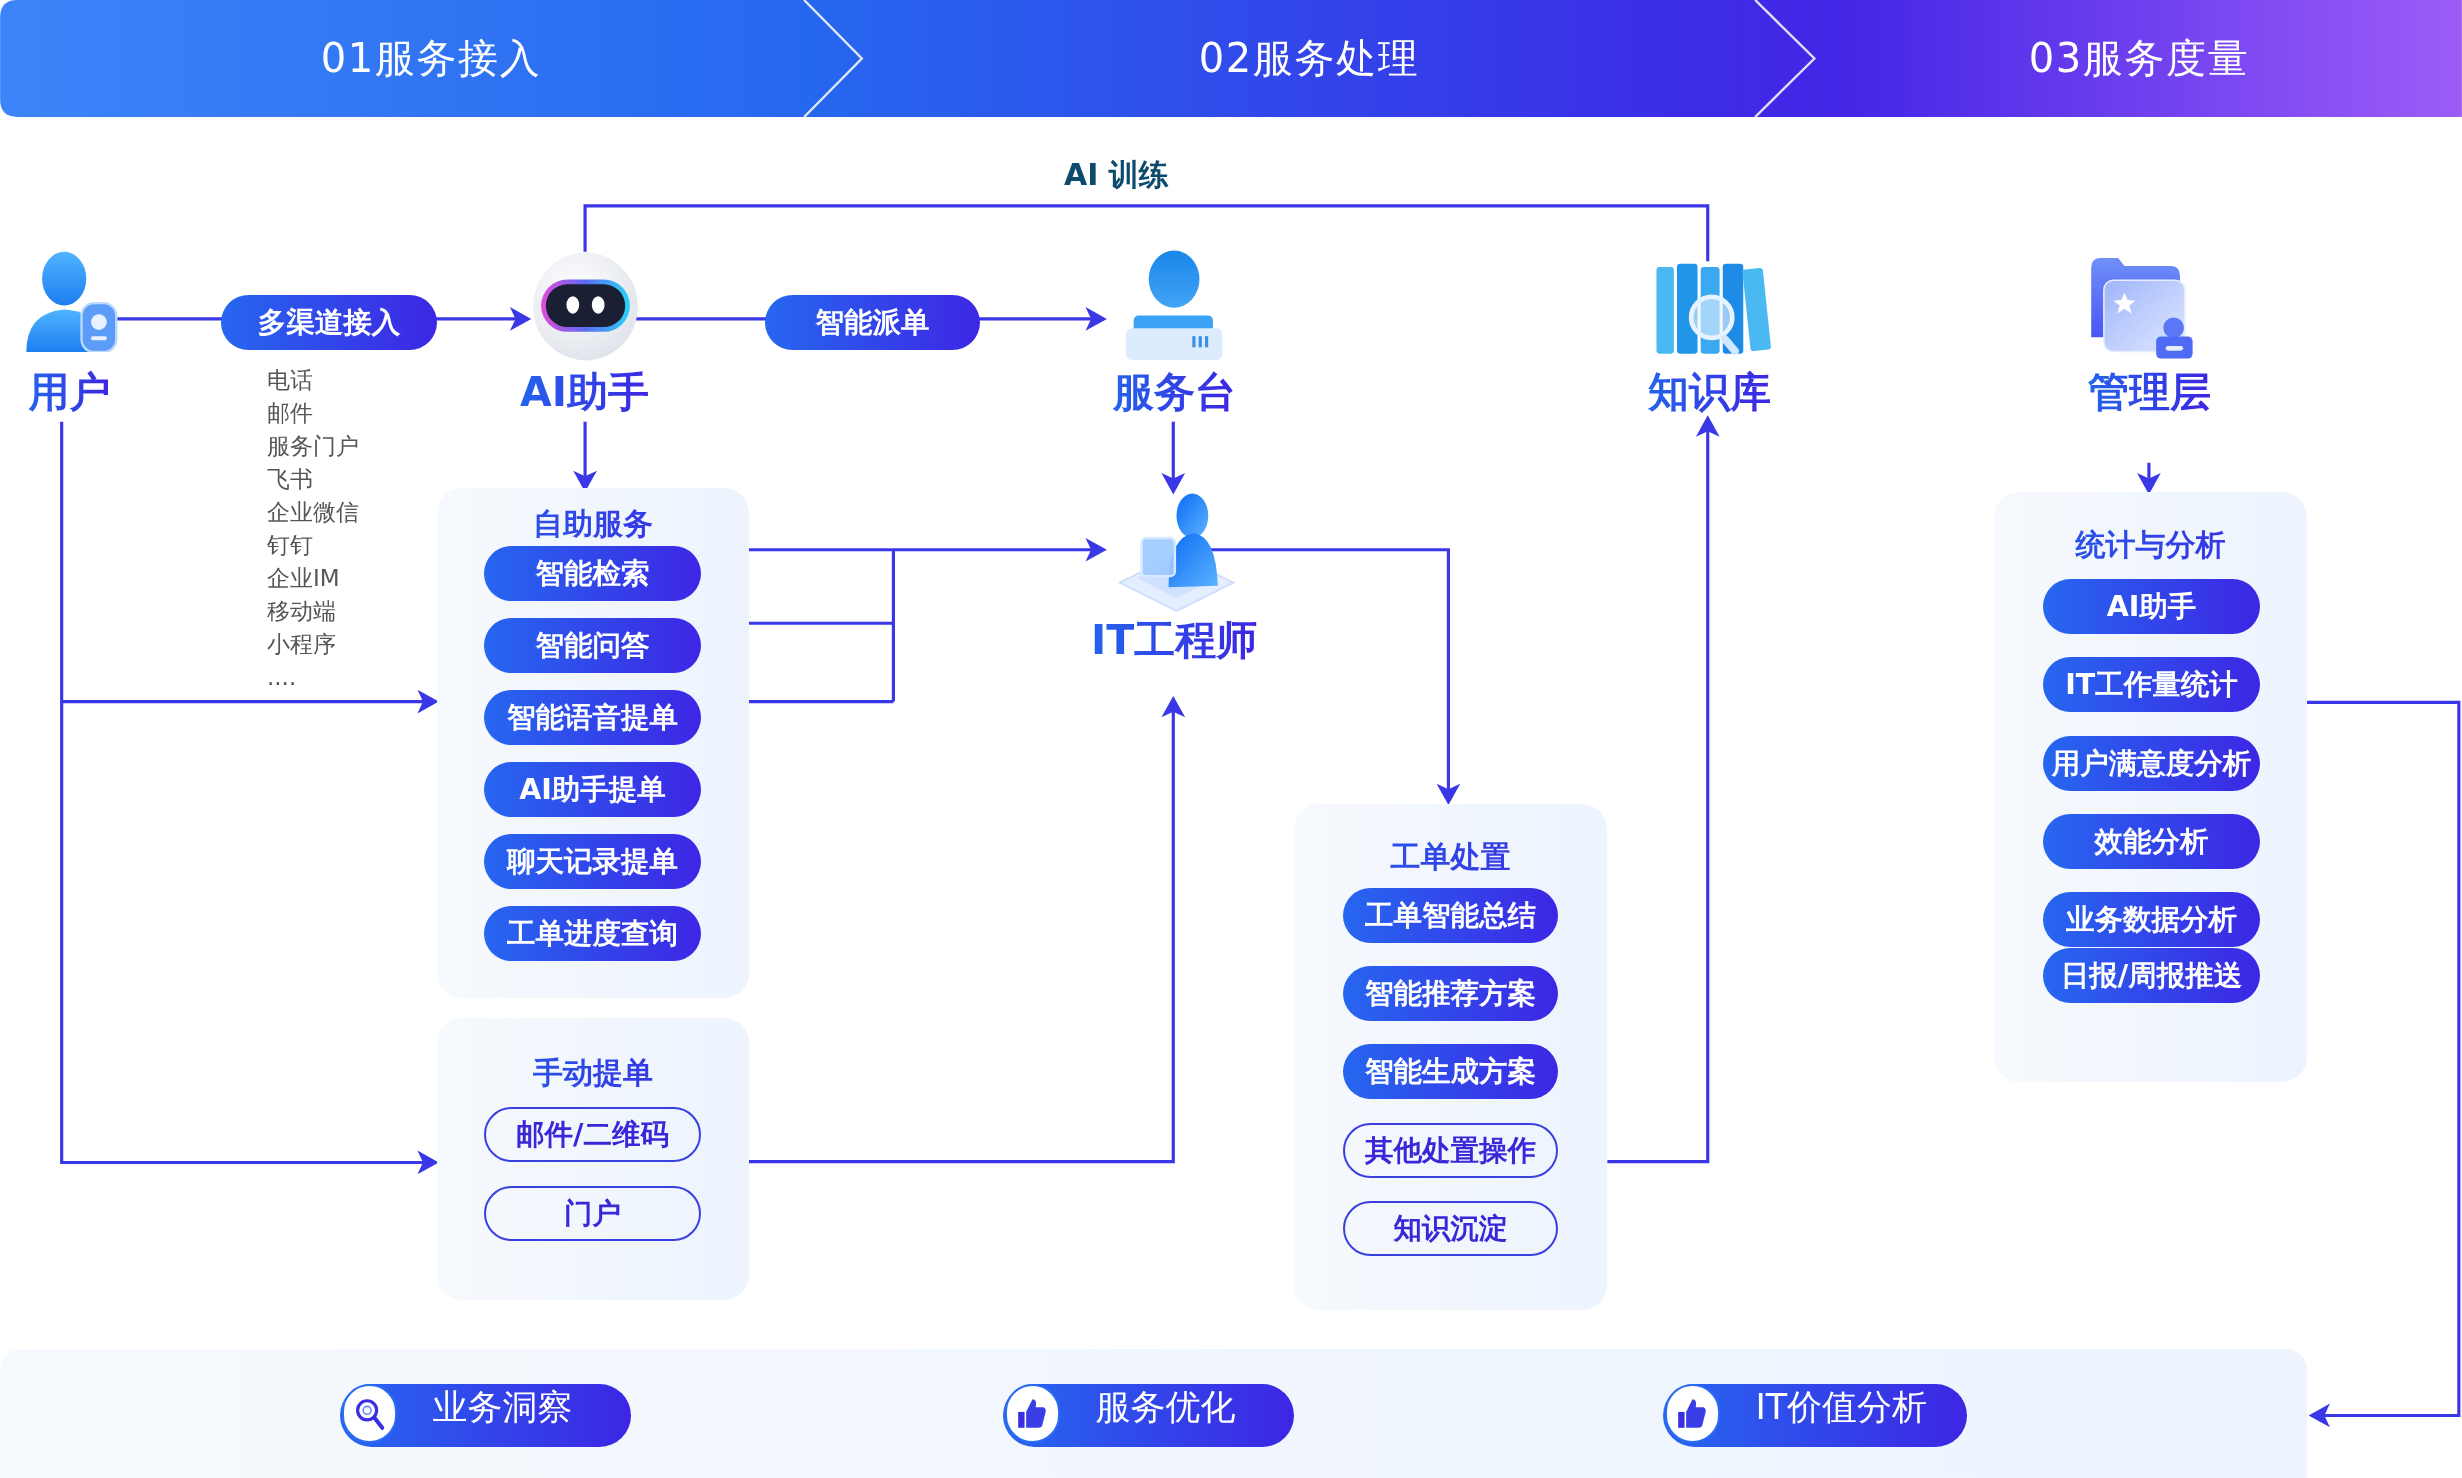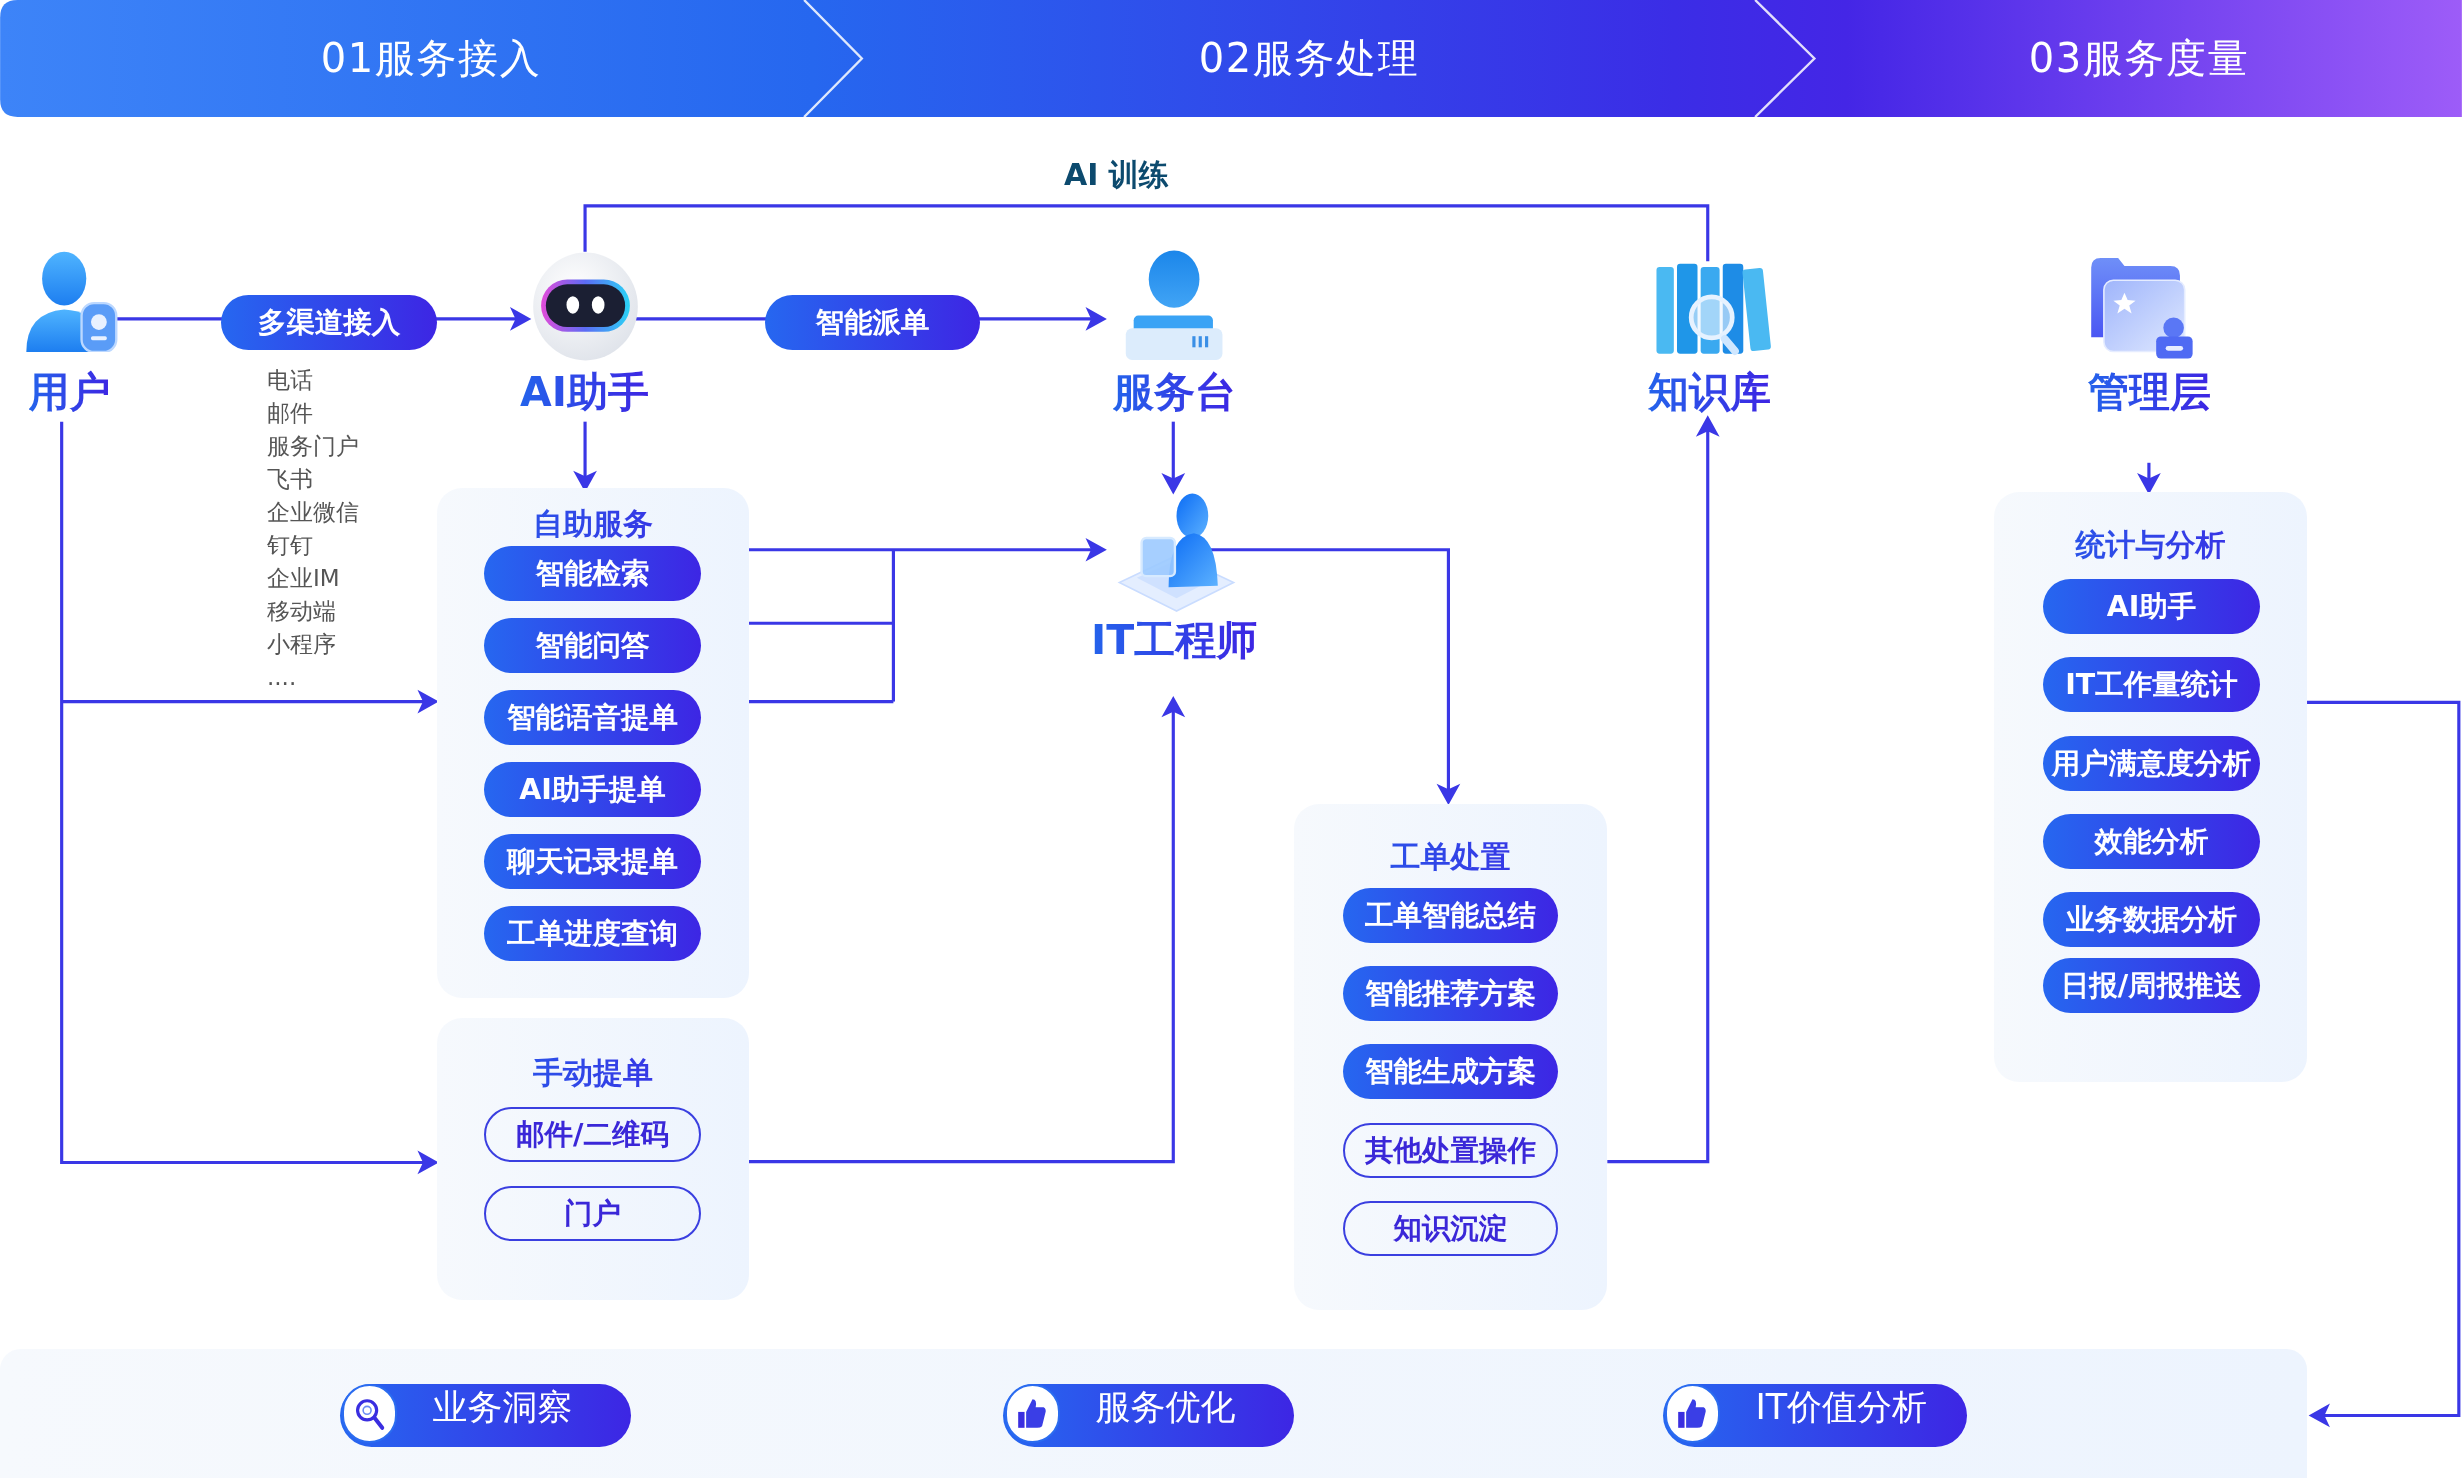--- a/index.html
+++ b/index.html
@@ -246,21 +246,21 @@
   <div class="pill outline" style="left:49px;top:397px;width:215px;">知识沉淀</div>
 </div>
 
 <div class="panel" style="left:1994px;top:492px;width:313px;height:590px;">
   <div class="panel-title" style="top:33px;">统计与分析</div>
   <div class="pill" style="left:49px;top:87px;width:217px;">AI助手</div>
   <div class="pill" style="left:49px;top:165px;width:217px;">IT工作量统计</div>
   <div class="pill" style="left:49px;top:244px;width:217px;">用户满意度分析</div>
   <div class="pill" style="left:49px;top:322px;width:217px;">效能分析</div>
   <div class="pill" style="left:49px;top:400px;width:217px;">业务数据分析</div>
-  <div class="pill" style="left:49px;top:466px;width:217px;">日报/周报推送</div>
+  <div class="pill" style="left:49px;top:456px;width:217px;">日报/周报推送</div>
 </div>
 
 <div class="bottom-bar"></div>
 
 <div class="bpill" style="left:340px;width:291px;">
   <span class="bicon">
     <svg width="35" height="35" viewBox="0 0 44 44">
         <circle cx="19" cy="18" r="12" fill="none" stroke="#3a2ee0" stroke-width="4"></circle>
         <circle cx="19" cy="18" r="5" fill="none" stroke="#6a8cf5" stroke-width="2"></circle>
         <line x1="28" y1="27" x2="38" y2="40" stroke="#3a2ee0" stroke-width="5" stroke-linecap="round"></line>

